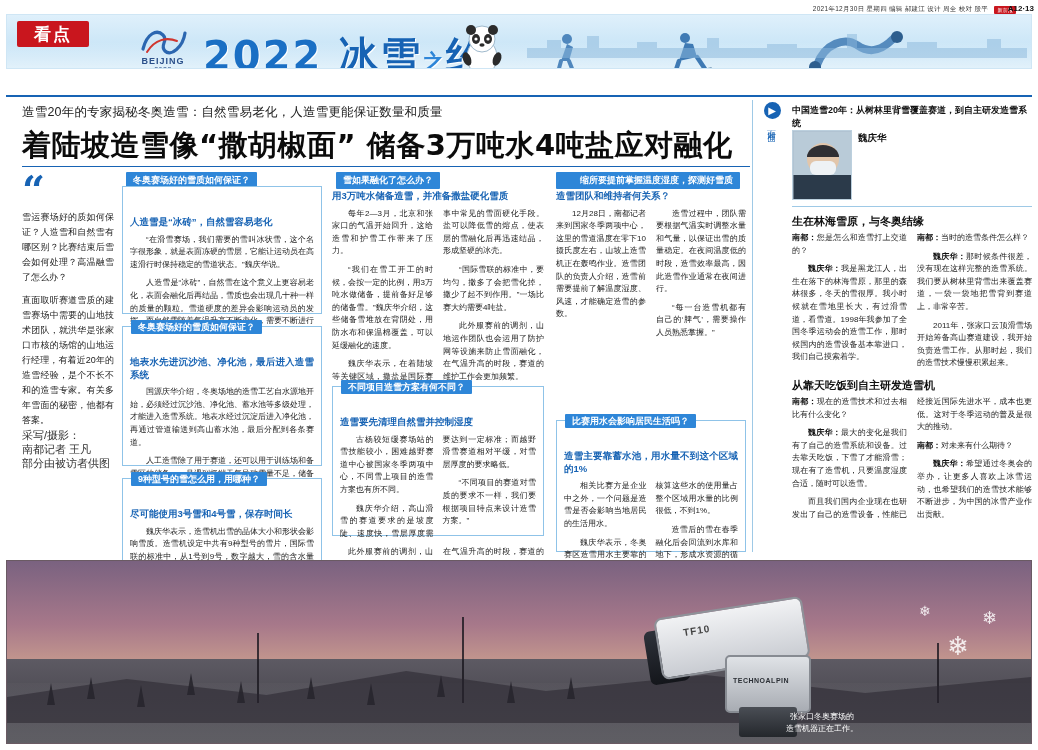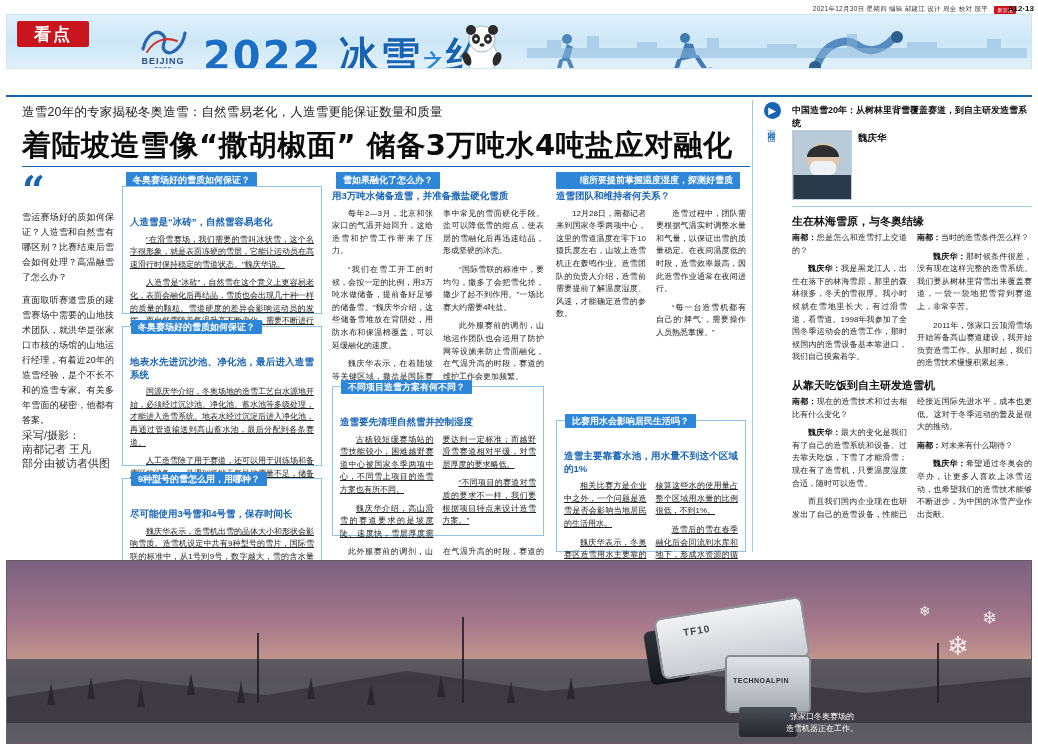--- a/index.html
+++ b/index.html
@@ -100,21 +100,21 @@
   }
   .card-head {
     position:absolute; left:8px; top:-7px; height:14px;
     background:#2e86d8; color:#fff; font-size:9px; font-weight:bold;
     padding:0 7px; line-height:14px; border-radius:1px; white-space:nowrap;
   }
   .card-body {
     padding:13px 7px 6px 7px; font-size:8px; line-height:12.6px; color:#222;
     text-align:justify; column-gap:8px; overflow:hidden; height:100%;margin-top:16px;
   }
-  .card-body p { margin:0 0 6px 0; text-indent:16px;text-decoration:underline; }
+  .card-body p { margin:0 0 6px 0; text-indent:16px; }
 
   .plaincol {
     position:absolute; font-size:8px; line-height:12.6px; color:#222; text-align:justify;
   }
   .plaincol p { margin:0 0 6px 0; text-indent:16px; }
   .coltitle {
     font-size:9.5px; font-weight:bold; color:#1763b4; margin:0 0 5px 0; text-indent:0;
   }
   .sec-label {
     position:absolute; background:#2e86d8; color:#fff; font-size:9px; font-weight:bold;

